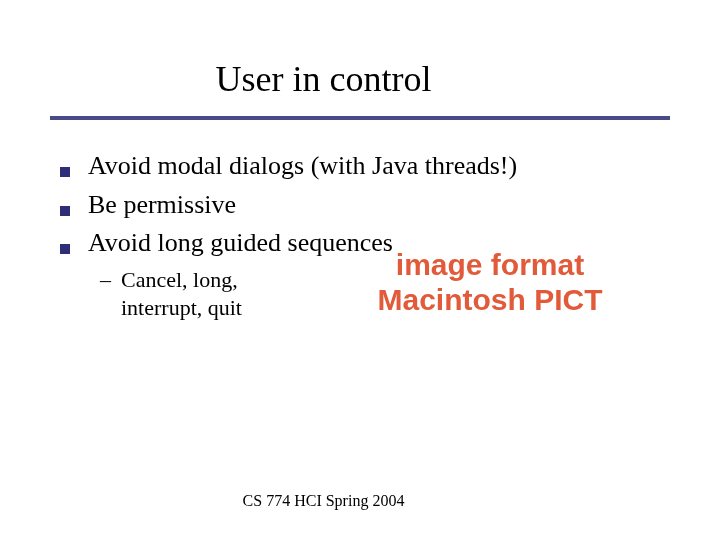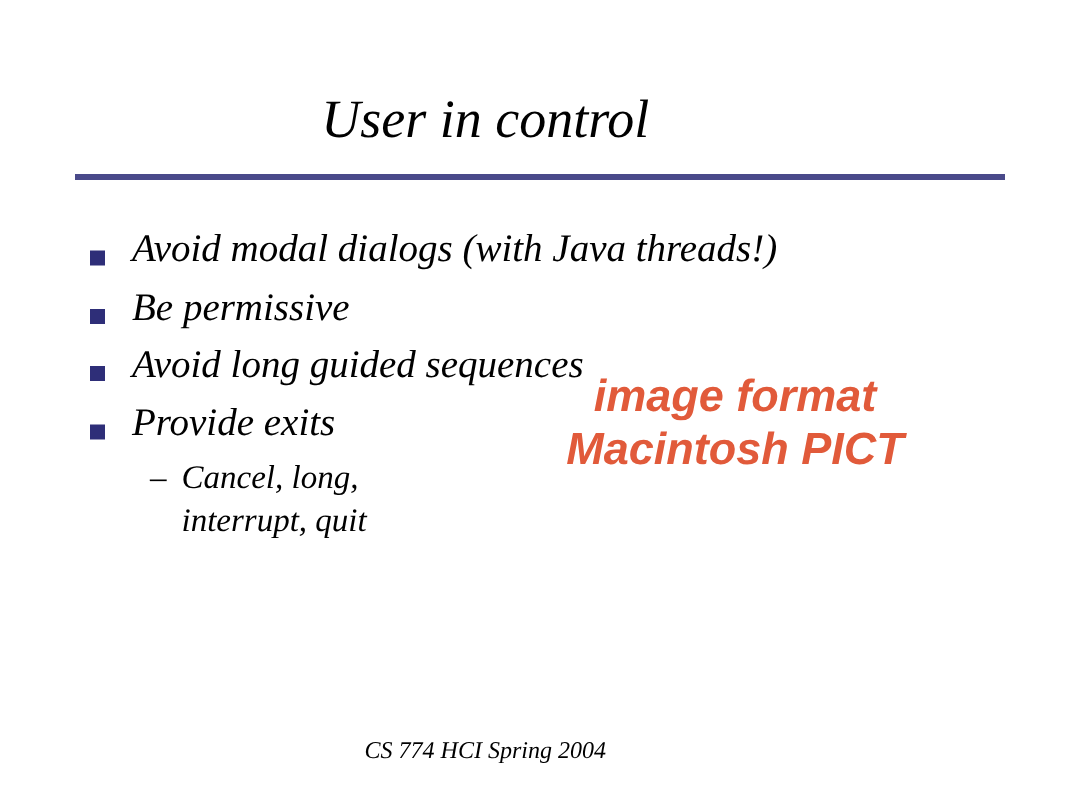--- a/index.html
+++ b/index.html
@@ -11,21 +11,20 @@
     font-family: Georgia, "Times New Roman", serif;
     color: #000;
     position: relative;
     overflow: hidden;
   }
   .slide {
     width: 647px;
     height: 540px;
     position: relative;
     box-sizing: border-box;
-    font-style: italic;
   }
   .title {
     position: absolute;
     top: 58px;
     left: 0;
     width: 100%;
     text-align: center;
     font-size: 36px;
     font-weight: normal;
   }
@@ -121,24 +120,20 @@
     <div class="bullet-line">
       <div class="sq"></div>
       <div class="bullet-text">Be permissive</div>
     </div>
 
     <div class="bullet-line">
       <div class="sq"></div>
       <div class="bullet-text">Avoid long guided sequences</div>
     </div>
 
-    <div class="bullet-line">
-      <div class="sq"></div>
-      <div class="bullet-text">Provide exits</div>
-    </div>
 
     <div class="sub">
       <div class="sub-line">
         <div class="dash">–</div>
         <div class="sub-text">Cancel, long, interrupt, quit</div>
       </div>
     </div>
 
   </div>
 

